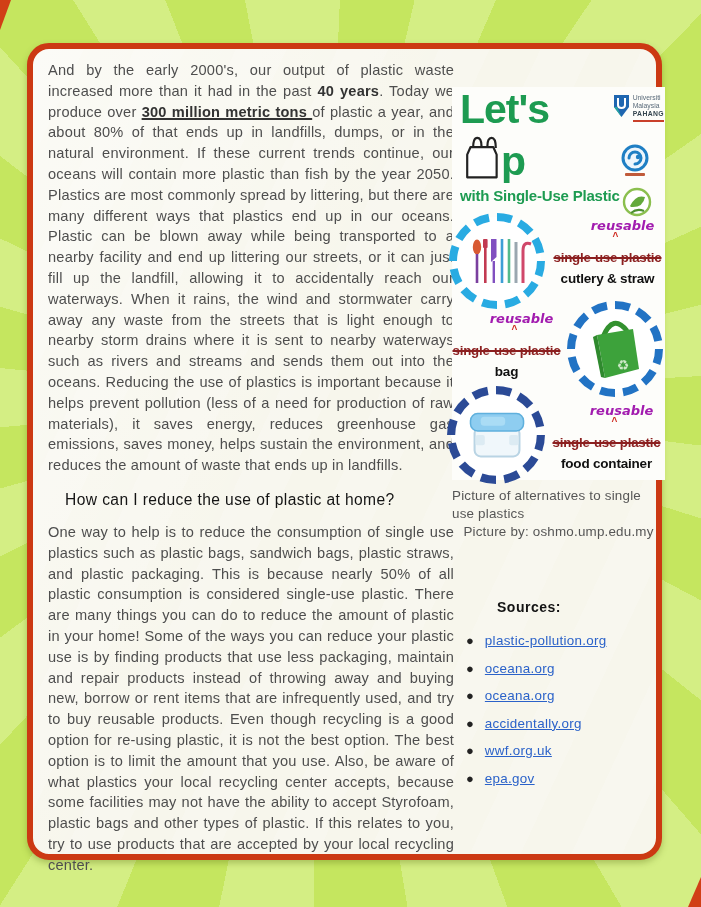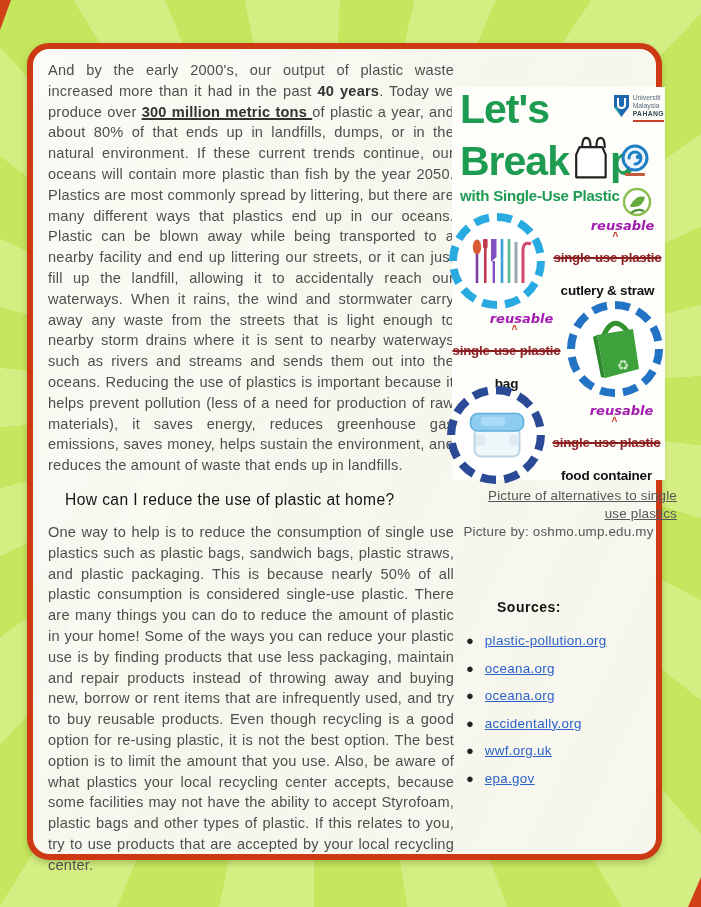--- a/index.html
+++ b/index.html
@@ -61,24 +61,24 @@
   .c3 { top:297px; left:-7px;  width:102px; height:102px; }
   .swap { position:absolute; text-align:center; }
   .t1 { top:131px; left:97px;  width:117px; }
   .t2 { top:224px; left:-2px;  width:113px; }
   .t3 { top:316px; left:95px;  width:119px; }
   .reusable { color:#a21caf; font-size:13px; font-weight:bold; font-style:italic;
               font-family:"DejaVu Sans", sans-serif; transform:translateX(15px); }
   .caret { color:#cf2a20; font-size:10px; font-weight:bold; line-height:7px; transform:translateX(8px); }
   .strike { color:#8b1f1f; font-weight:bold; font-size:13.3px; margin-top:10px; white-space:nowrap;
             text-decoration:line-through; text-decoration-thickness:2px; letter-spacing:-.2px;}
-  .item-label { color:#101010; font-weight:bold; font-size:13.5px; margin-top:18px; letter-spacing:-.2px;}
-  
-  .caption { position:absolute; top:400px; left:12px; width:213px; text-align:right;
-             font-size:13.4px; line-height:18px; color:#565656; letter-spacing:.2px;text-decoration:underline;}
+  .item-label { color:#101010; font-weight:bold; font-size:13.5px; margin-top:6px; letter-spacing:-.2px;}
+  
+  .caption { position:absolute; top:400px; left:0; width:213px; text-align:left;
+             font-size:13.4px; line-height:18px; color:#565656; letter-spacing:.2px;}
   .credit  { position:absolute; top:437px; left:0; width:213px; text-align:center;
              font-size:13.4px; color:#565656; letter-spacing:.2px;}
   .sources-heading { position:absolute; top:512px; left:45px; font-size:14px; font-weight:bold;
                      color:#131313; letter-spacing:.5px;}
   .sources-list { position:absolute; top:540px; left:14px; list-style:none; }
   .sources-list li { display:flex; align-items:center; gap:11px; height:27.5px; }
   .bullet { color:#222; font-size:13px; }
   .src-link { color:#2b62c9; font-size:13.4px; text-decoration:underline; letter-spacing:.3px; cursor:pointer; }
 </style>
 </head>
@@ -93,21 +93,20 @@
     <p class="body-text"><span>And by the early 2000's, our output of plastic waste increased more than it had in the past </span><b>40 years</b><span>.  Today we produce over </span><b class="bu">300 million metric tons </b><span>of plastic a year, and about 80% of that ends up in landfills, dumps, or in the natural environment.  If these current trends continue, our oceans will contain more plastic than fish by the year 2050.  Plastics are most commonly spread by littering, but there are many different ways that plastics end up in our oceans.  Plastic can be blown away while being transported to a nearby facility and end up littering our streets, or it can just fill up the landfill, allowing it to accidentally reach our waterways.  When it rains, the wind and stormwater carry away any waste from the streets that is light enough to nearby storm drains where it is sent to nearby waterways such as rivers and streams and sends them out into the oceans.  Reducing the use of plastics is important because it helps prevent pollution (less of a need for production of raw materials), it saves energy, reduces greenhouse gas emissions, saves money, helps sustain the environment, and reduces the amount of waste that ends up in landfills.</span></p>
     <h2 class="section-heading">How can I reduce the use of plastic at home?</h2>
     <p class="body-text">One way to help is to reduce the consumption of single use plastics such as plastic bags, sandwich bags, plastic straws, and plastic packaging.  This is because nearly 50% of all plastic consumption is considered single-use plastic.  There are many things you can do to reduce the amount of plastic in your home! Some of the ways you can reduce your plastic use is by finding products that use less packaging, maintain and repair products instead of throwing away and buying new, borrow or rent items that are infrequently used, and try to buy reusable products.  Even though recycling is a good option for re-using plastic, it is not the best option.  The best option is to limit the amount that you use.  Also, be aware of what plastics your local recycling center accepts, because some facilities may not have the ability to accept Styrofoam, plastic bags and other types of plastic. If this relates to you, try to use products that are accepted by your local recycling center.</p>
   </div>
 
   <div class="right-col">
 
     <div class="poster">
       <div class="title1">Let's</div>
       <div class="title2">
-        <span>Break</span>
         <svg class="bag-u" viewBox="0 0 44 54">
           <path d="M12 15 Q12 3 17 3 Q22 3 22 13 M29 13 Q29 3 34 3 Q39 3 39 15" fill="none" stroke="#222" stroke-width="2.6"></path>
           <path d="M9 14 L5 23 L5 50 L40 50 L40 23 L36 14 Z" fill="#fff" stroke="#222" stroke-width="2.6" stroke-linejoin="round"></path>
         </svg>
         <span>p</span>
       </div>
       <div class="subtitle">with Single-Use Plastic</div>
 
       <div class="logo-ump">
         <svg width="17" height="24" viewBox="0 0 17 24">

